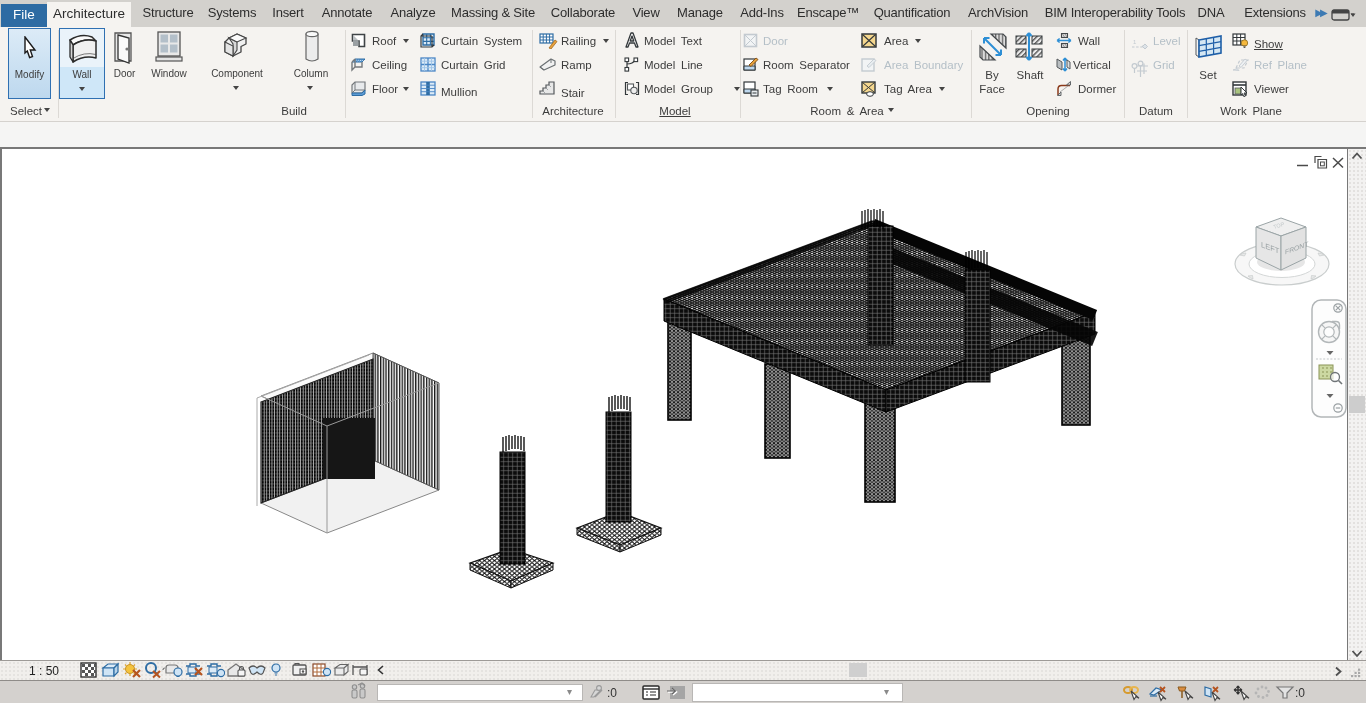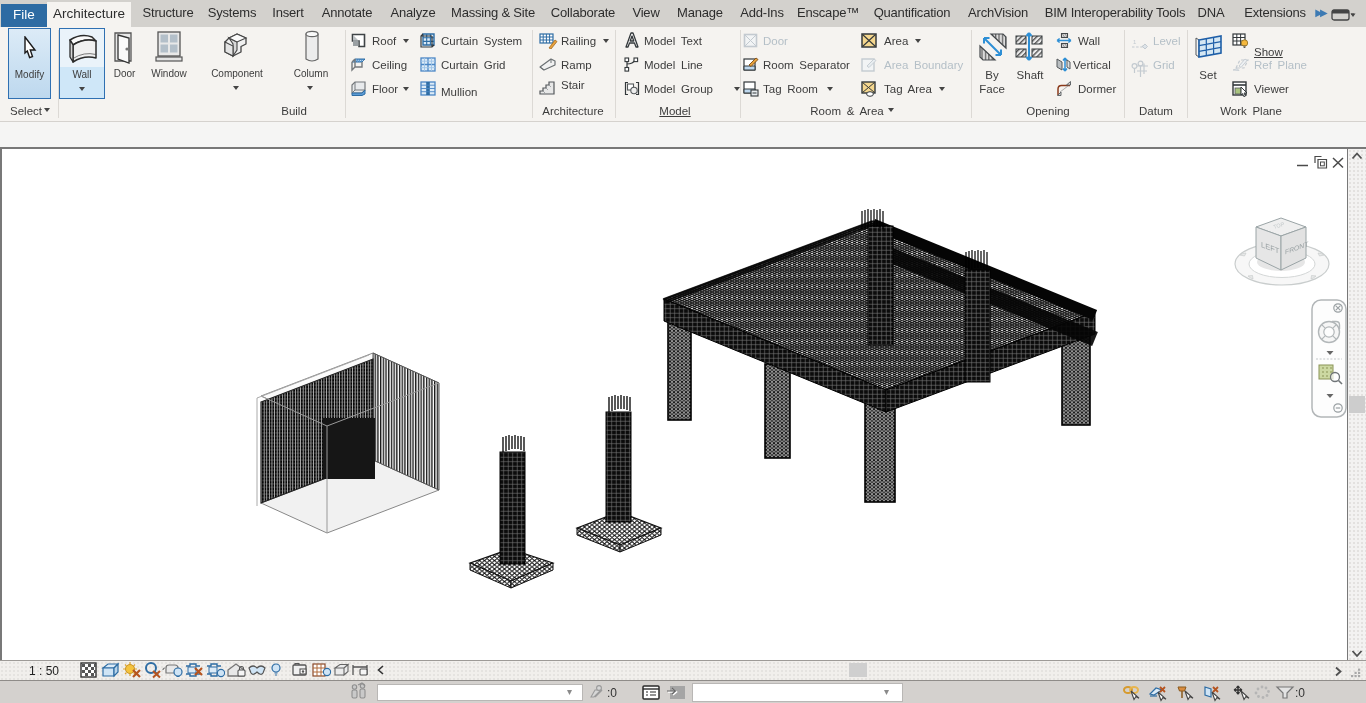--- a/index.html
+++ b/index.html
@@ -190,21 +190,21 @@
     <div class="arr" style="left:603px;top:12px;"></div>
 <svg class="pic" style="left:539px;top:30px;" width="17" height="15" viewBox="0 0 17 15">
   <path d="M1 10 L12 2 L16 4 L16 8 L5 13 Z" fill="#f1f1f1" stroke="#6b7073" stroke-width="1.2" stroke-linejoin="round"></path>
   <path d="M1 10 L5 13 M12 2 L12 6" fill="none" stroke="#6b7073" stroke-width="1"></path>
 </svg>
 <div class="rlab" style="left:561px;top:31px;">Ramp</div>
 <svg class="pic" style="left:539px;top:54px;" width="17" height="15" viewBox="0 0 17 15">
   <path d="M1 13 L1 10 L4 10 L4 7 L7 7 L7 4 L10 4 L10 1 L15 1 L15 13 Z" fill="#e8e8e8" stroke="#55595c" stroke-width="1.2"></path>
   <path d="M4 10 L6 12 M7 7 L9 9 M10 4 L12 6" stroke="#909497" stroke-width="0.8"></path>
 </svg>
-<div class="rlab" style="left:561px;top:51px;">Stair</div>
+<div class="rlab" style="left:561px;top:59px;">Stair</div>
 <div class="rlab ctr" style="left:573px;top:77px;">Architecture</div>
 
 <svg class="pic" style="left:624px;top:5px;" width="16" height="17" viewBox="0 0 16 17">
   <path d="M2 15 L7 1 L9 1 L14 15 L12 15 L10.5 11 L5.5 11 L4 15 Z M6.2 9 L9.8 9 L8 4 Z" fill="#fff" stroke="#33383b" stroke-width="1.3" stroke-linejoin="round"></path>
 </svg>
 <div class="rlab" style="left:644px;top:7px;">Model Text</div>
 <svg class="pic" style="left:624px;top:30px;" width="16" height="15" viewBox="0 0 16 15">
   <path d="M3 3 L3 12 M3 7 Q9 7 11 3" fill="none" stroke="#33383b" stroke-width="1.2"></path>
   <rect x="1" y="1" width="3.6" height="3.6" fill="#fff" stroke="#33383b" stroke-width="1.1"></rect>
   <rect x="1" y="10.5" width="3.6" height="3.6" fill="#fff" stroke="#33383b" stroke-width="1.1"></rect>
@@ -329,21 +329,21 @@
   <path d="M5 7 L27 3 L27 20 L5 24 Z" fill="#cfe4f3" fill-opacity="0.85" stroke="#1f5fa8" stroke-width="1.6"></path>
   <path d="M12.3 5.7 L12.3 22.7 M19.6 4.4 L19.6 21.4 M5 12.7 L27 8.7 M5 18.3 L27 14.3" stroke="#1f5fa8" stroke-width="1.2"></path>
 </svg>
 <div class="rlab ctr" style="left:1208px;top:41px;">Set</div>
 <svg class="pic" style="left:1232px;top:6px;" width="18" height="16" viewBox="0 0 18 16">
   <rect x="1" y="1" width="12" height="11" fill="#fff" stroke="#33383b" stroke-width="1.2"></rect>
   <path d="M4.8 1 v11 M8.6 1 v11 M1 4.5 h12 M1 8 h12" stroke="#33383b" stroke-width="1"></path>
   <circle cx="12.5" cy="10" r="3.2" fill="#f5b83d" stroke="#8a6a1a" stroke-width="0.8"></circle>
   <path d="M11.3 13 h2.4 M11.6 14.5 h1.8" stroke="#55595c" stroke-width="1"></path>
 </svg>
-<div class="rlab" style="left:1254px;top:18px;text-decoration:underline;">Show</div>
+<div class="rlab" style="left:1254px;top:10px;text-decoration:underline;">Show</div>
 <svg class="pic" style="left:1232px;top:30px;" width="18" height="15" viewBox="0 0 18 15">
   <path d="M4 11 L8 3 L16 3 L12 11 Z" fill="none" stroke="#c3cad0" stroke-width="1.2" stroke-dasharray="3 2"></path>
   <path d="M7 9 L13 2 L15 3.5 L9 10.5 Z" fill="#eef1f3" stroke="#c3cad0" stroke-width="0.9"></path>
   <path d="M1 13 L5 11.5 L7 13.5 Z" fill="#dde3e8" stroke="#c3cad0" stroke-width="0.8"></path>
 </svg>
 <div class="rlab gray" style="left:1254px;top:31px;">Ref Plane</div>
 <svg class="pic" style="left:1232px;top:54px;" width="18" height="16" viewBox="0 0 18 16">
   <rect x="1" y="1" width="13" height="13" fill="#fff" stroke="#33383b" stroke-width="1.4"></rect>
   <path d="M1 4 h13" stroke="#33383b" stroke-width="1.6"></path>
   <rect x="3" y="7" width="6" height="6" fill="#a9c47f" stroke="#55595c" stroke-width="0.8"></rect>

